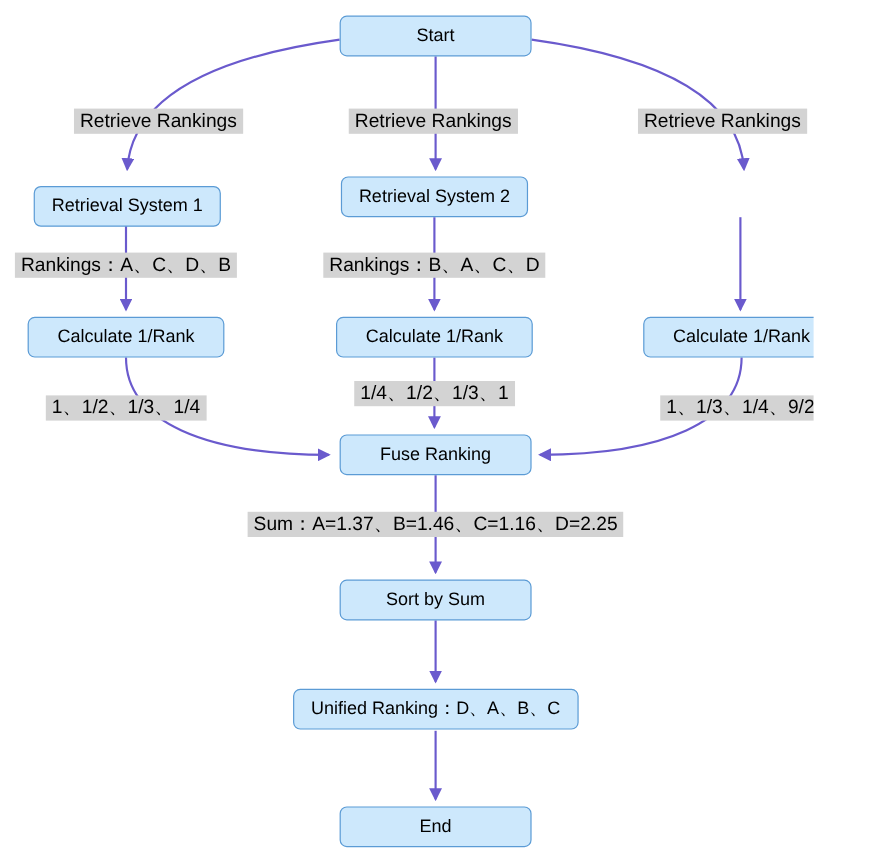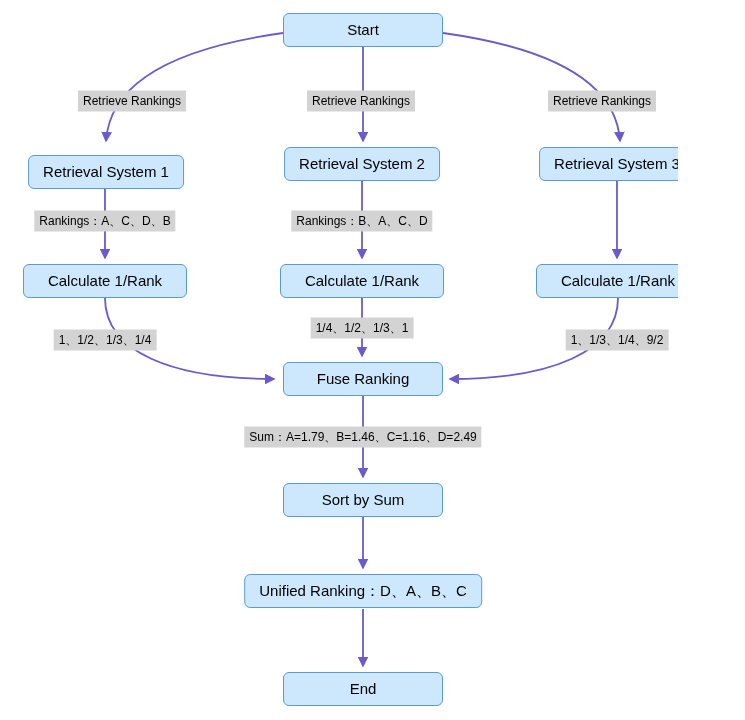--- a/index.html
+++ b/index.html
@@ -39,21 +39,21 @@
     font-size: 15px;
     text-align: center;
     white-space: nowrap;
     line-height: 18px;
   }
   .edge-label {
     position: absolute;
     transform: translate(-50%, -50%);
     background: var(--label-bg, #d3d3d3);
     padding: 2px 5px;
-    font-size: 12px;
+    font-size: 16px;
     white-space: nowrap;
     text-align: center;
     line-height: 17px;
   }
 </style>
 </head>
 <body>
 
 <div class="canvas">
 
@@ -78,21 +78,20 @@
 
     <path class="edge" d="M 363 396 L 363 477" marker-end="url(#arrowhead)"></path>
     <path class="edge" d="M 363 517 L 363 568" marker-end="url(#arrowhead)"></path>
     <path class="edge" d="M 363 609 L 363 666" marker-end="url(#arrowhead)"></path>
   </svg>
 
   <div class="node" style="left:363px; top:30px; min-width:160px">Start</div>
 
   <div class="node" style="left:106px; top:172px">Retrieval System 1</div>
   <div class="node" style="left:362px; top:164px">Retrieval System 2</div>
-  <div class="node" style="left:617px; top:164px">Retrieval System 3</div>
 
   <div class="node" style="left:105px; top:281px; min-width:164px">Calculate 1/Rank</div>
   <div class="node" style="left:362px; top:281px; min-width:164px">Calculate 1/Rank</div>
   <div class="node" style="left:618px; top:281px; min-width:164px">Calculate 1/Rank</div>
 
   <div class="node" style="left:363px; top:379px; min-width:160px">Fuse Ranking</div>
 
   <div class="node" style="left:363px; top:500px; min-width:160px">Sort by Sum</div>
 
   <div class="node" style="left:363px; top:591px">Unified Ranking：D、A、B、C</div>
@@ -103,15 +102,15 @@
   <div class="edge-label" style="left:361px; top:101px">Retrieve Rankings</div>
   <div class="edge-label" style="left:602px; top:101px">Retrieve Rankings</div>
 
   <div class="edge-label" style="left:105px; top:221px">Rankings：A、C、D、B</div>
   <div class="edge-label" style="left:362px; top:221px">Rankings：B、A、C、D</div>
 
   <div class="edge-label" style="left:105px; top:340px">1、1/2、1/3、1/4</div>
   <div class="edge-label" style="left:362px; top:328px">1/4、1/2、1/3、1</div>
   <div class="edge-label" style="left:617px; top:340px">1、1/3、1/4、9/2</div>
 
-  <div class="edge-label" style="left:363px; top:437px">Sum：A=1.79、B=1.46、C=1.16、D=2.49</div>
+  <div class="edge-label" style="left:363px; top:437px">Sum：A=1.37、B=1.46、C=1.16、D=2.25</div>
 
 </div>
 
 </body></html>

